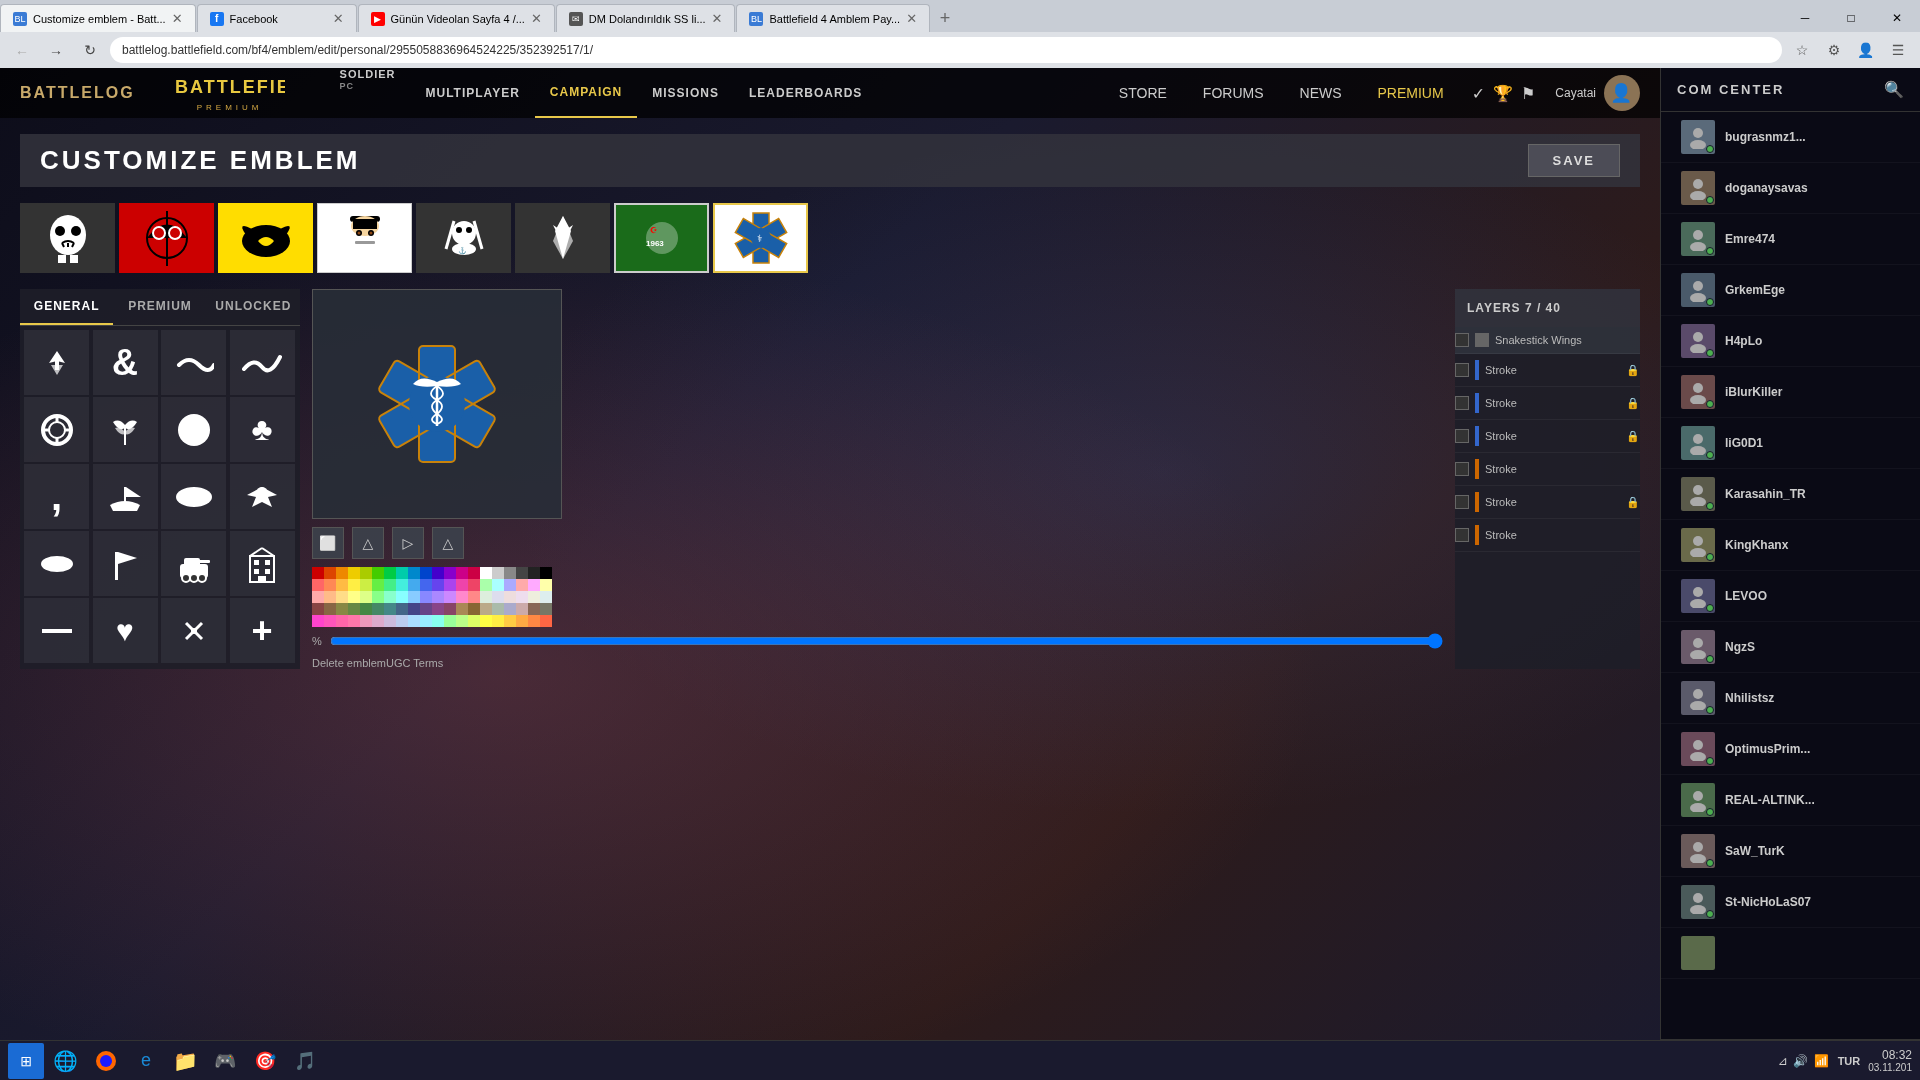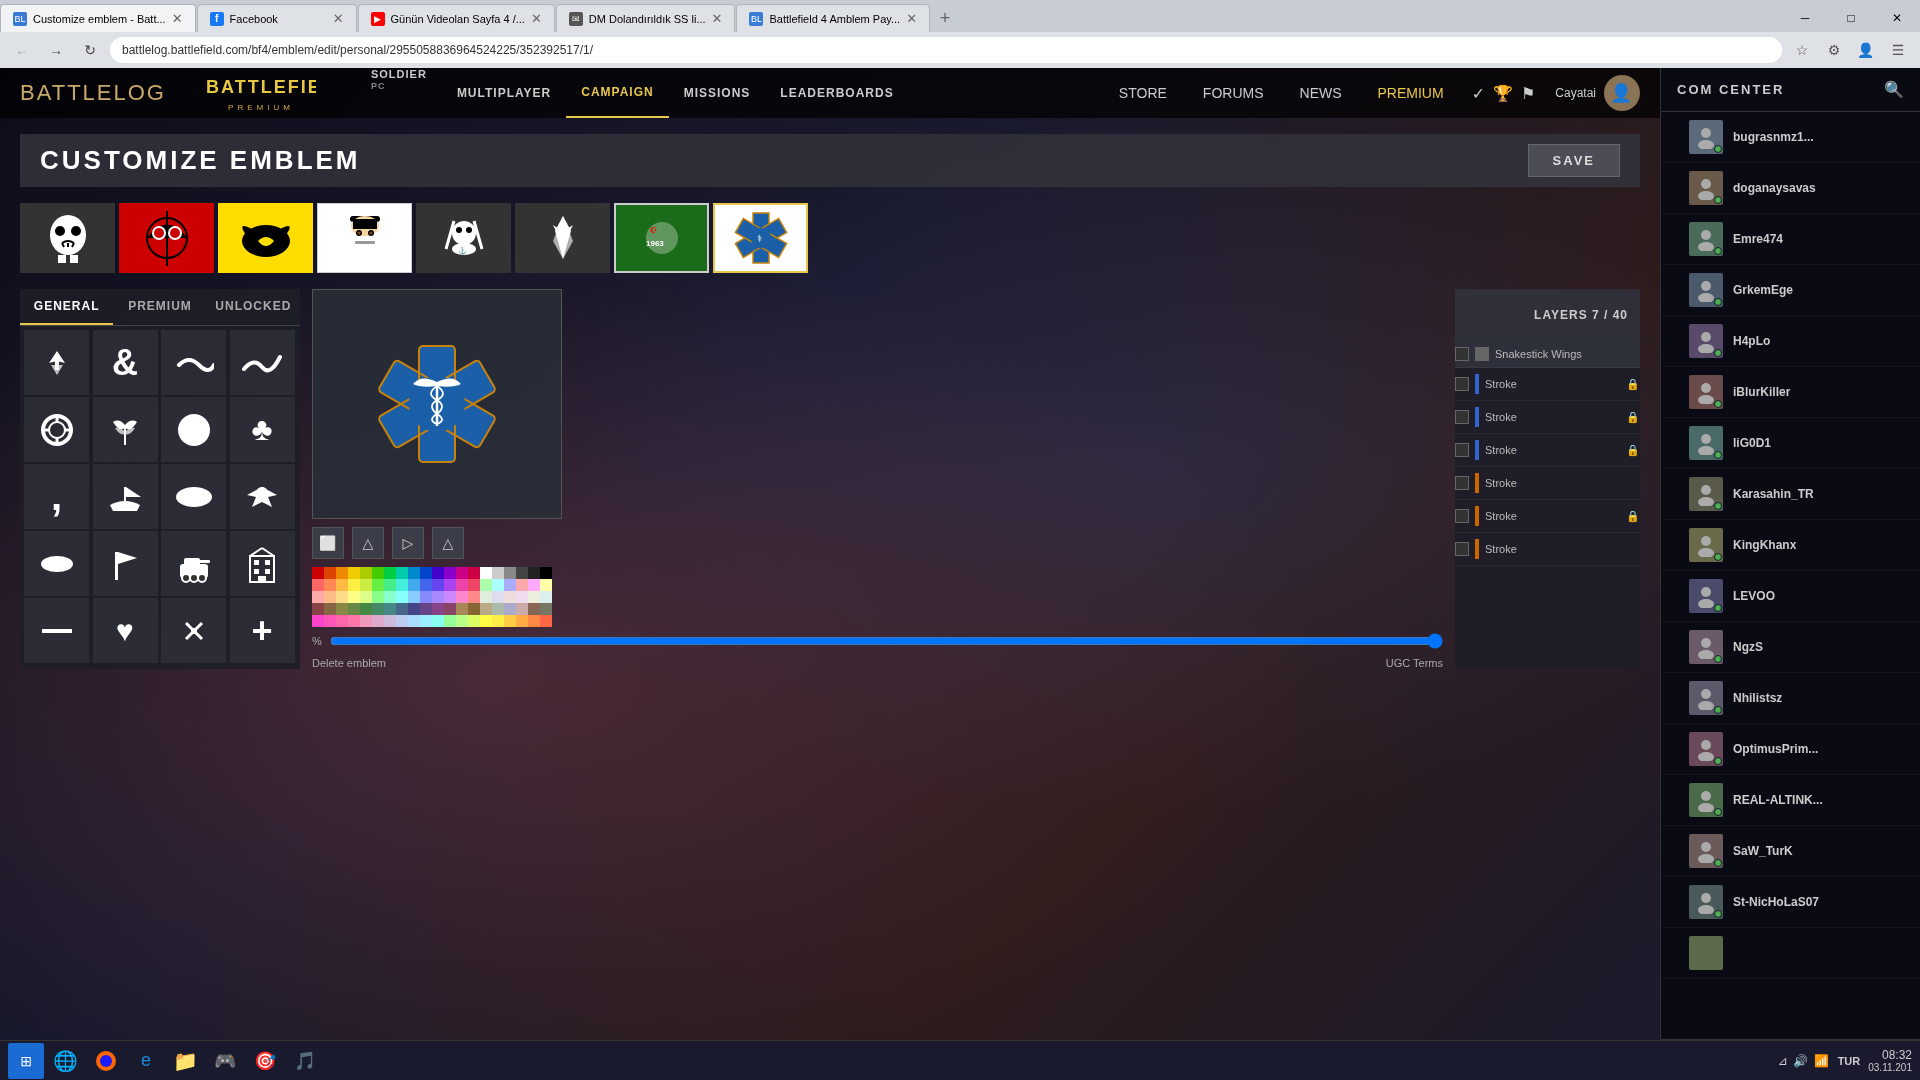--- a/index.html
+++ b/index.html
@@ -28,21 +28,21 @@
     
     .app-container { display: flex; width: 100%; height: calc(1080px - 68px); }
 
     
     .game-area { flex: 1; background: #1a1a2e; position: relative; overflow: hidden; }
     .game-bg { position: absolute; inset: 0; background: linear-gradient(135deg, #0d0d1a 0%, #1a1a2e 40%, #2d1b1b 70%, #1a1a2e 100%); }
     .game-bg::after { content: ''; position: absolute; inset: 0; background: radial-gradient(ellipse at 30% 60%, rgba(180,80,80,0.3) 0%, transparent 50%), radial-gradient(ellipse at 70% 40%, rgba(80,100,180,0.2) 0%, transparent 40%); }
 
     
     .game-nav { position: relative; z-index: 10; background: rgba(0,0,0,0.7); display: flex; align-items: center; padding: 0 20px; height: 50px; }
-    .battlelog-logo { color: #c8a96a; font-size: 22px; font-weight: normal; letter-spacing: 2px; margin-right: 40px; }
+    .battlelog-logo { color: #c8a96a; font-size: 16px; font-weight: bold; letter-spacing: 2px; margin-right: 40px; }
     .bf4-logo { display: flex; flex-direction: column; align-items: center; margin-right: 40px; }
     .bf4-title { color: #e8c84a; font-size: 18px; font-weight: bold; letter-spacing: 3px; }
     .bf4-premium { color: #d4a843; font-size: 8px; letter-spacing: 4px; }
     .nav-links { display: flex; gap: 0; }
     .nav-link { color: #ccc; font-size: 12px; padding: 0 15px; height: 50px; display: flex; align-items: center; cursor: pointer; font-weight: bold; letter-spacing: 1px; text-transform: uppercase; }
     .nav-link.active { color: #e8c84a; border-bottom: 2px solid #e8c84a; }
     .nav-right { margin-left: auto; display: flex; align-items: center; gap: 20px; }
     .nav-action-btn { color: #ccc; font-size: 14px; cursor: pointer; padding: 4px 8px; }
     .user-section { display: flex; align-items: center; gap: 8px; }
     .username { color: #ccc; font-size: 12px; cursor: pointer; }
@@ -71,39 +71,39 @@
     .symbol-item { width: 65px; height: 65px; background: rgba(50,50,60,0.7); display: flex; align-items: center; justify-content: center; cursor: pointer; font-size: 28px; color: white; }
 
     
     .canvas-panel { flex: 1; }
     .emblem-canvas { width: 250px; height: 230px; background: rgba(40,45,55,0.9); border: 1px solid #555; display: flex; align-items: center; justify-content: center; margin-bottom: 8px; }
     .canvas-tools { display: flex; gap: 8px; margin-bottom: 8px; }
     .canvas-tool-btn { width: 32px; height: 32px; background: rgba(60,65,75,0.9); border: 1px solid #555; display: flex; align-items: center; justify-content: center; cursor: pointer; font-size: 14px; color: #ccc; }
     .opacity-row { display: flex; align-items: center; gap: 8px; margin-bottom: 8px; }
     .opacity-label { color: #aaa; font-size: 11px; }
     .opacity-slider { flex: 1; }
-    .bottom-links { display: flex; justify-content: space-between; }
+    .bottom-links { display: flex; }
     .bottom-link { color: #aaa; font-size: 11px; cursor: pointer; text-decoration: none; }
 
     
     .layers-panel { width: 185px; background: rgba(30,30,40,0.9); }
-    .layers-header { background: rgba(50,50,60,0.9); padding: 19px 12px; font-size: 12px; color: #ccc; font-weight: bold; letter-spacing: 1px; text-align: right; }
+    .layers-header { background: rgba(50,50,60,0.9); padding: 12px 12px; font-size: 12px; color: #ccc; font-weight: bold; letter-spacing: 1px; }
     .layer-item { display: flex; align-items: center; padding: 6px 0; gap: 6px; border-bottom: 1px solid rgba(255,255,255,0.05); }
     .layer-checkbox { width: 14px; height: 14px; border: 1px solid #666; background: #333; cursor: pointer; }
     .layer-name { color: #bbb; font-size: 11px; flex: 1; }
     .layer-lock { color: #777; font-size: 11px; }
     .layer-item.main-layer { background: rgba(60,65,75,0.5); }
 
     
     .com-center { width: 260px; background: rgba(10,10,20,0.95); border-left: 1px solid #333; display: flex; flex-direction: column; }
     .com-header { display: flex; align-items: center; justify-content: space-between; padding: 12px 16px; border-bottom: 1px solid #333; }
     .com-title { color: #ccc; font-size: 13px; font-weight: bold; letter-spacing: 2px; }
     .com-search { color: #aaa; font-size: 16px; cursor: pointer; }
     .friend-list { flex: 1; overflow-y: auto; }
-    .friend-item { display: flex; align-items: center; gap: 10px; padding: 8px 28px; cursor: pointer; border-bottom: 1px solid rgba(255,255,255,0.04); }
+    .friend-item { display: flex; align-items: center; gap: 10px; padding: 8px 20px; cursor: pointer; border-bottom: 1px solid rgba(255,255,255,0.04); }
     .friend-avatar { width: 34px; height: 34px; border-radius: 2px; background: #444; overflow: hidden; display: flex; align-items: center; justify-content: center; font-size: 16px; position: relative; flex-shrink: 0; }
     .friend-status-dot { position: absolute; bottom: 1px; right: 1px; width: 8px; height: 8px; border-radius: 50%; background: #4CAF50; border: 1px solid #1a1a2e; }
     .friend-name { color: #ccc; font-size: 12px; font-weight: bold; }
     .com-footer { padding: 12px 16px; border-top: 1px solid #333; display: flex; align-items: center; gap: 8px; cursor: pointer; }
     .com-footer-icon { color: #888; font-size: 14px; }
     .com-footer-text { color: #888; font-size: 11px; font-weight: bold; letter-spacing: 1px; text-transform: uppercase; }
 
     
     .taskbar { position: fixed; bottom: 0; left: 0; right: 0; height: 40px; background: #1a1a2e; display: flex; align-items: center; justify-content: space-between; padding: 0 8px; z-index: 100; border-top: 1px solid #333; }
     .taskbar-left { display: flex; align-items: center; gap: 4px; }

